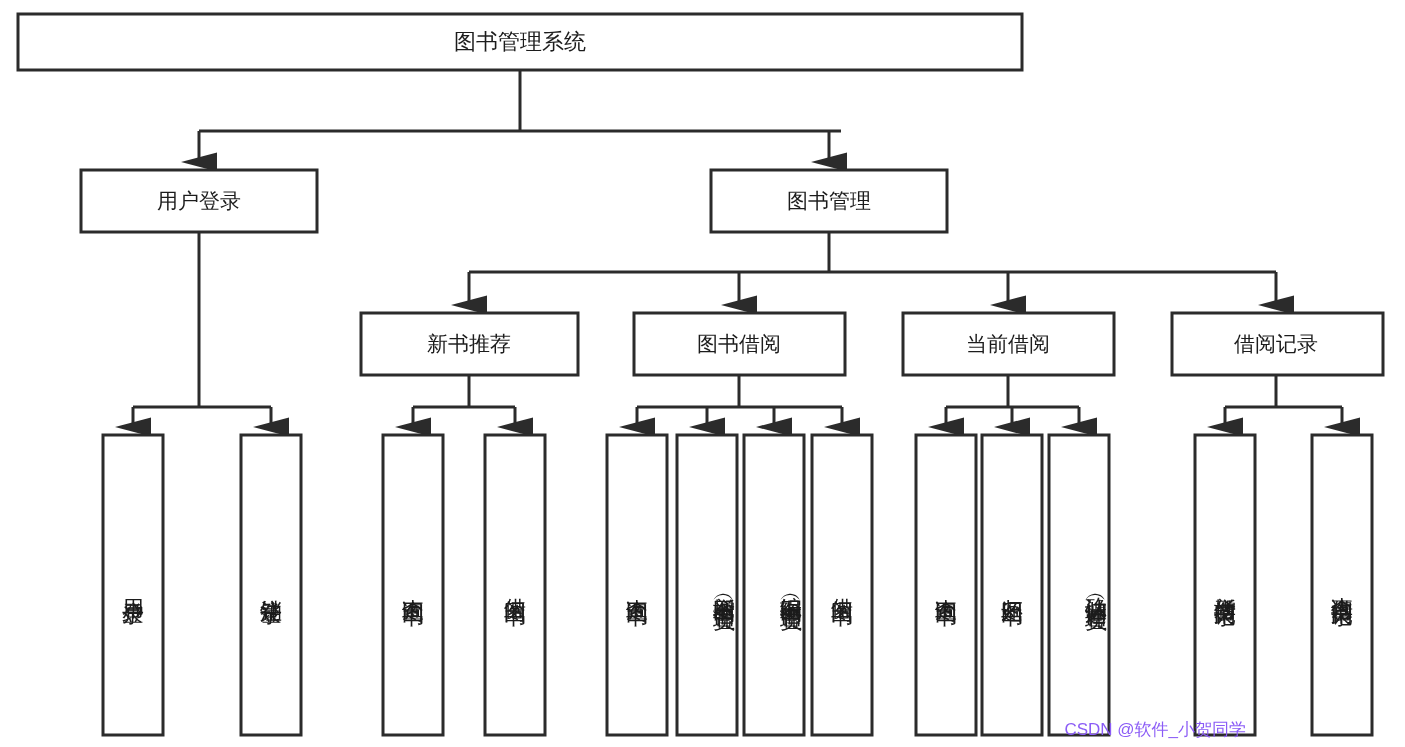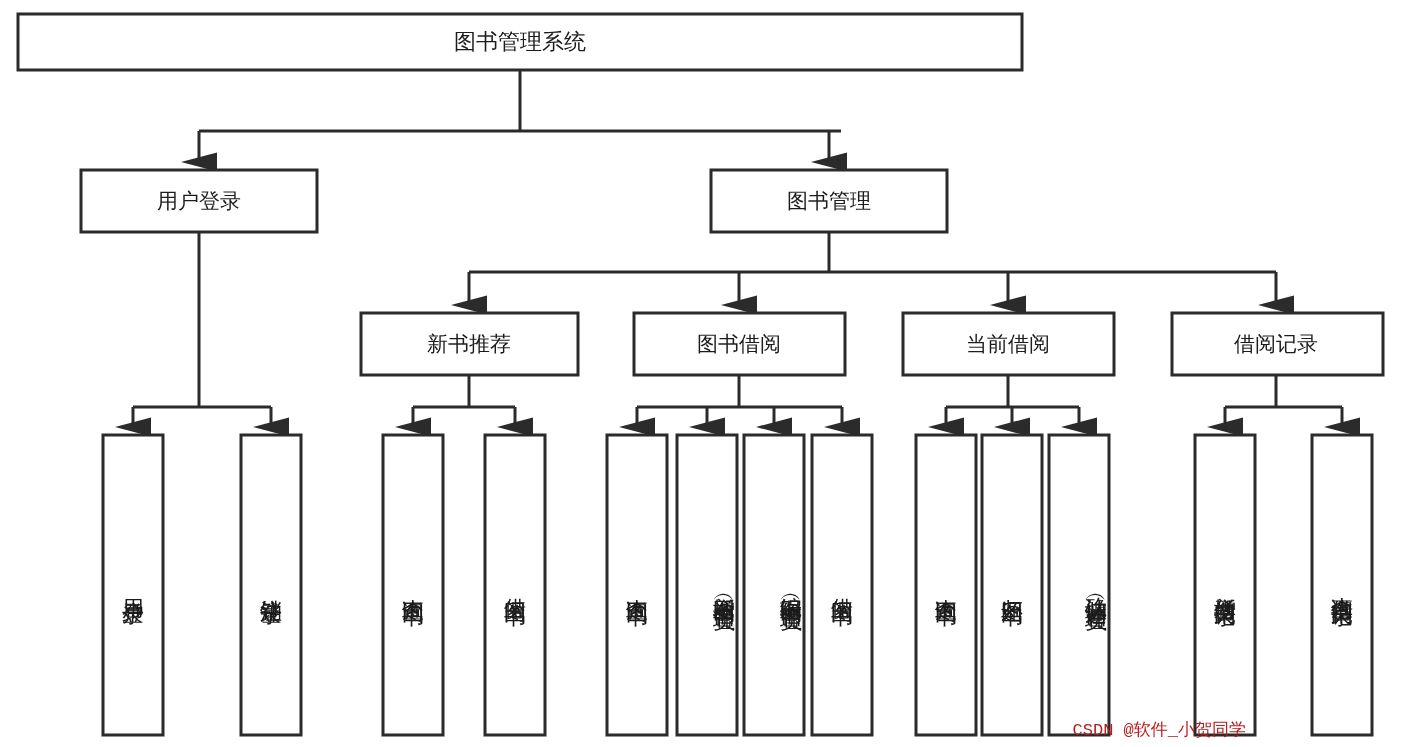--- a/index.html
+++ b/index.html
@@ -59,23 +59,23 @@
     align-items: center;
     justify-content: center;
     text-align: center;
     white-space: nowrap;
     pointer-events: none;
   }
   .watermark {
     position: absolute;
     right: 16px;
     bottom: 6px;
-    font-family: Liberation Mono, monospace;
+    font-family: Liberation Sans, sans-serif;
     font-size: 17px;
-    color: #b91c1c;
+    color: #8b5cf6;
     white-space: nowrap;
     user-select: none;
   }
 </style>
 </head>
 <body>
 
 <div id="diagram-root">
 
   <svg class="diagram" viewBox="0 0 1405 747">

